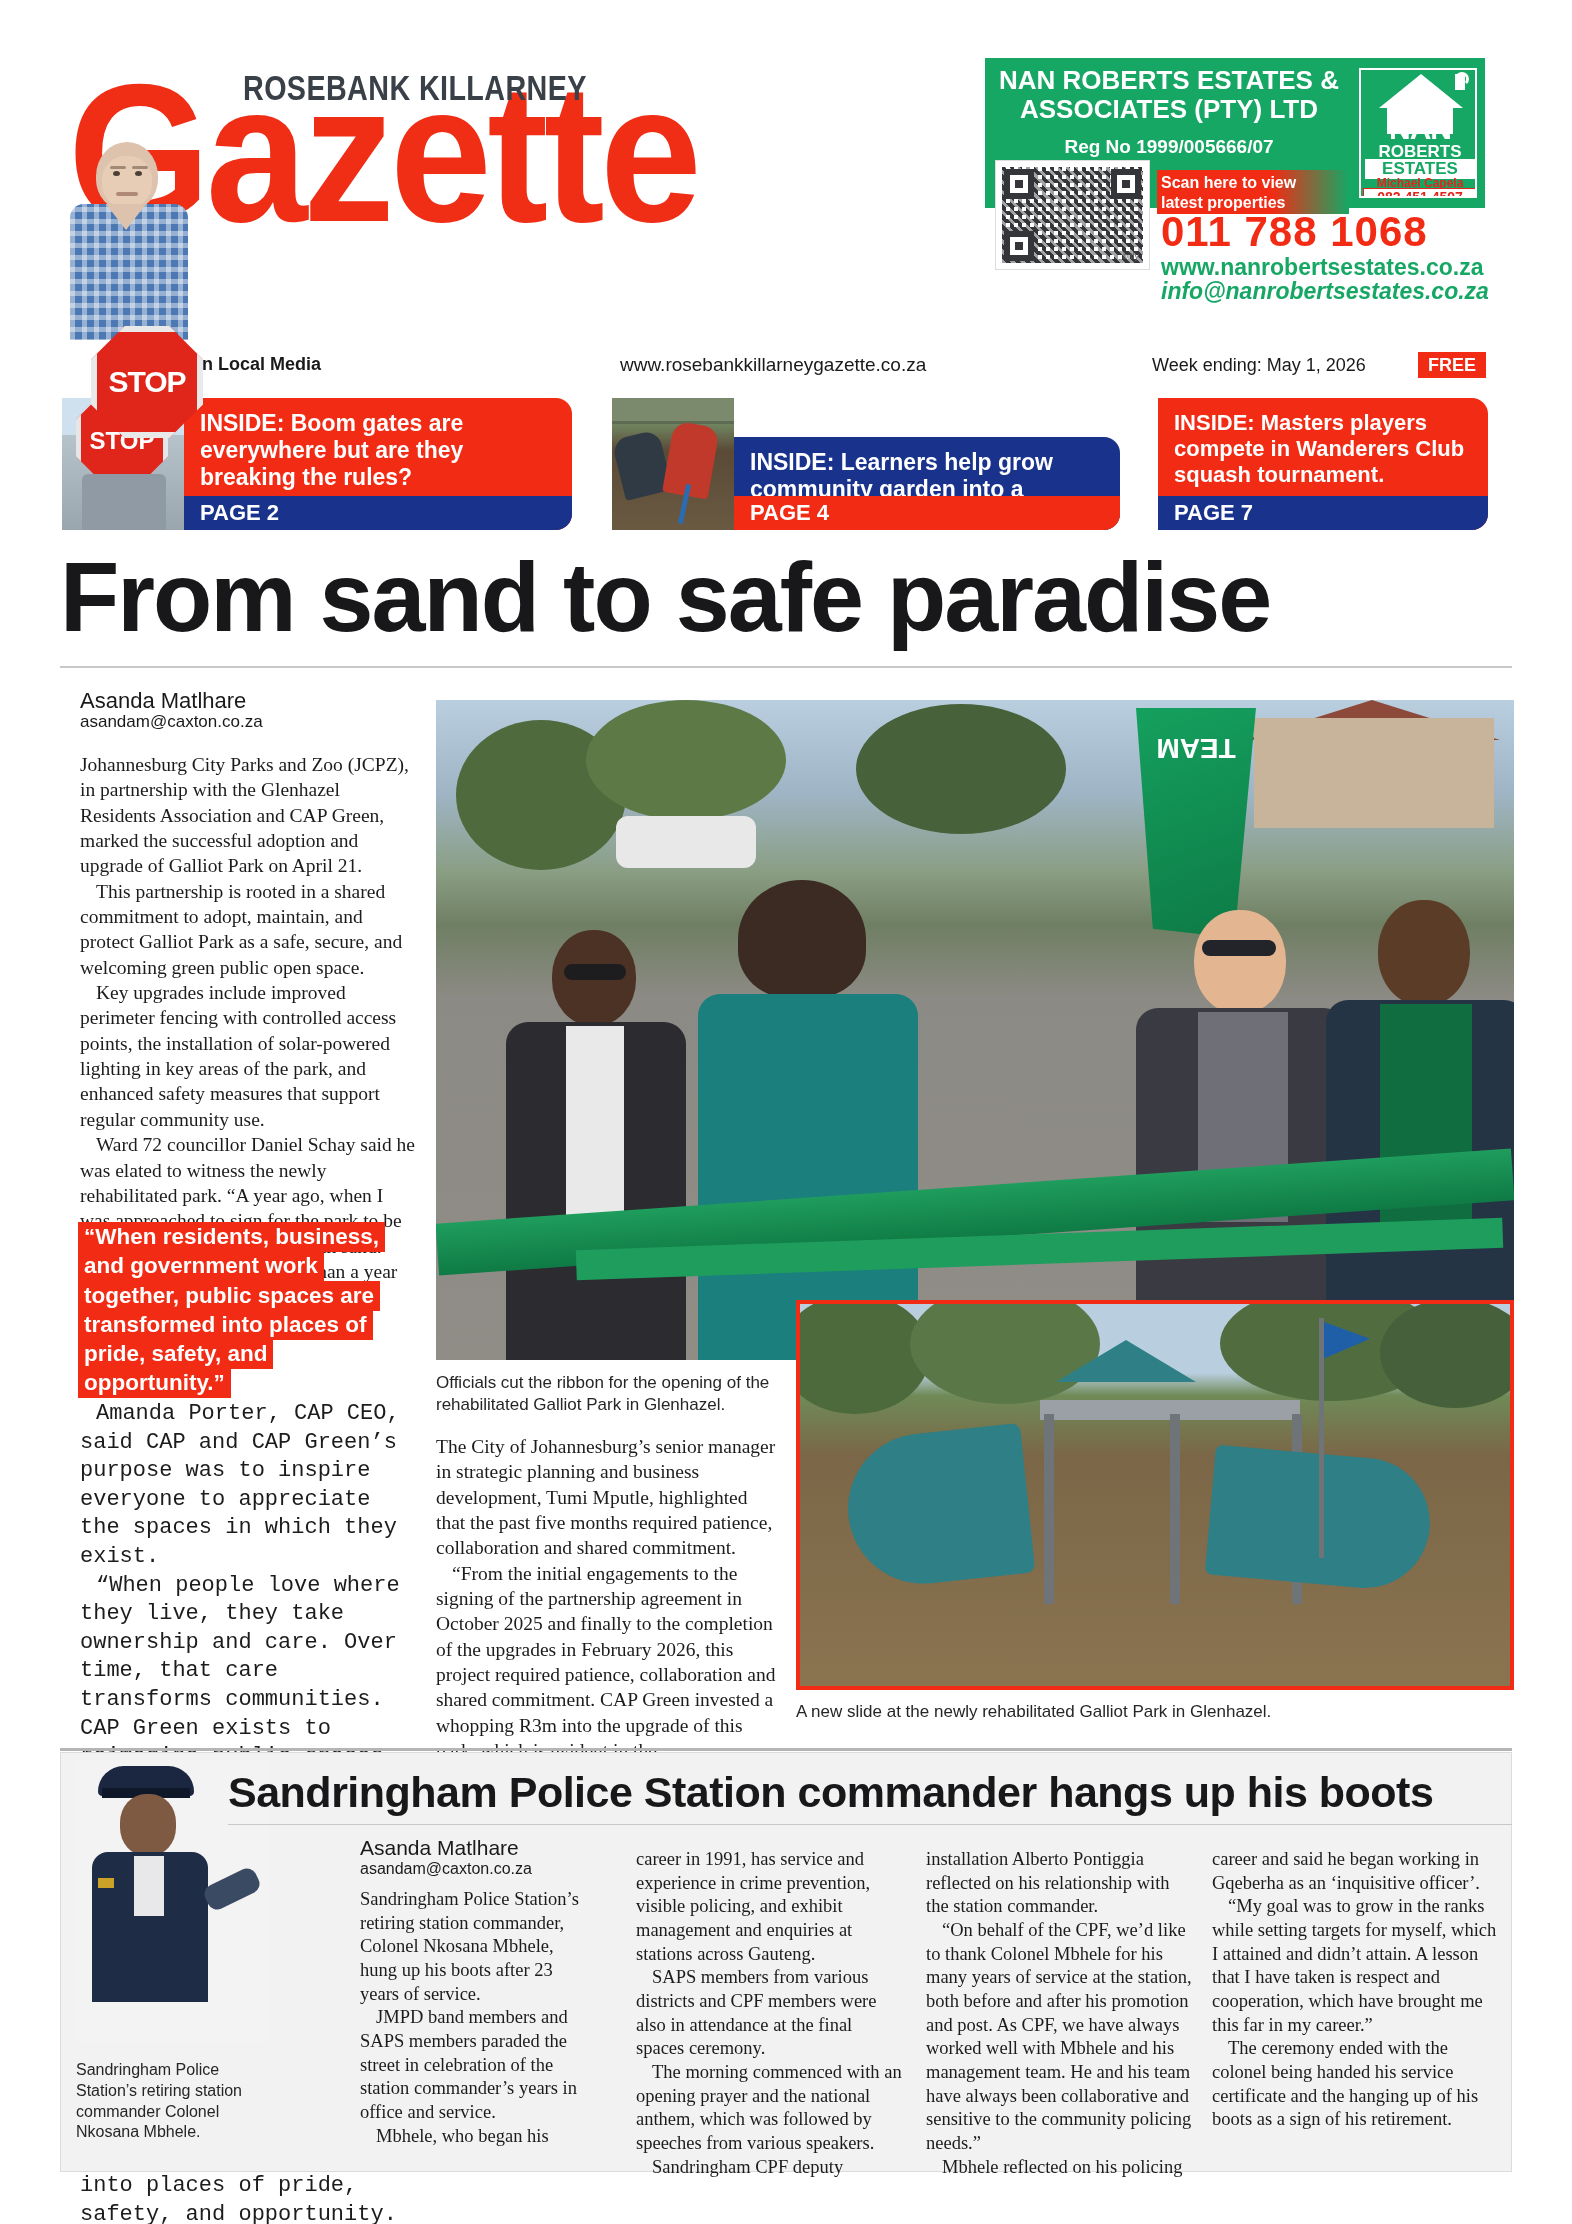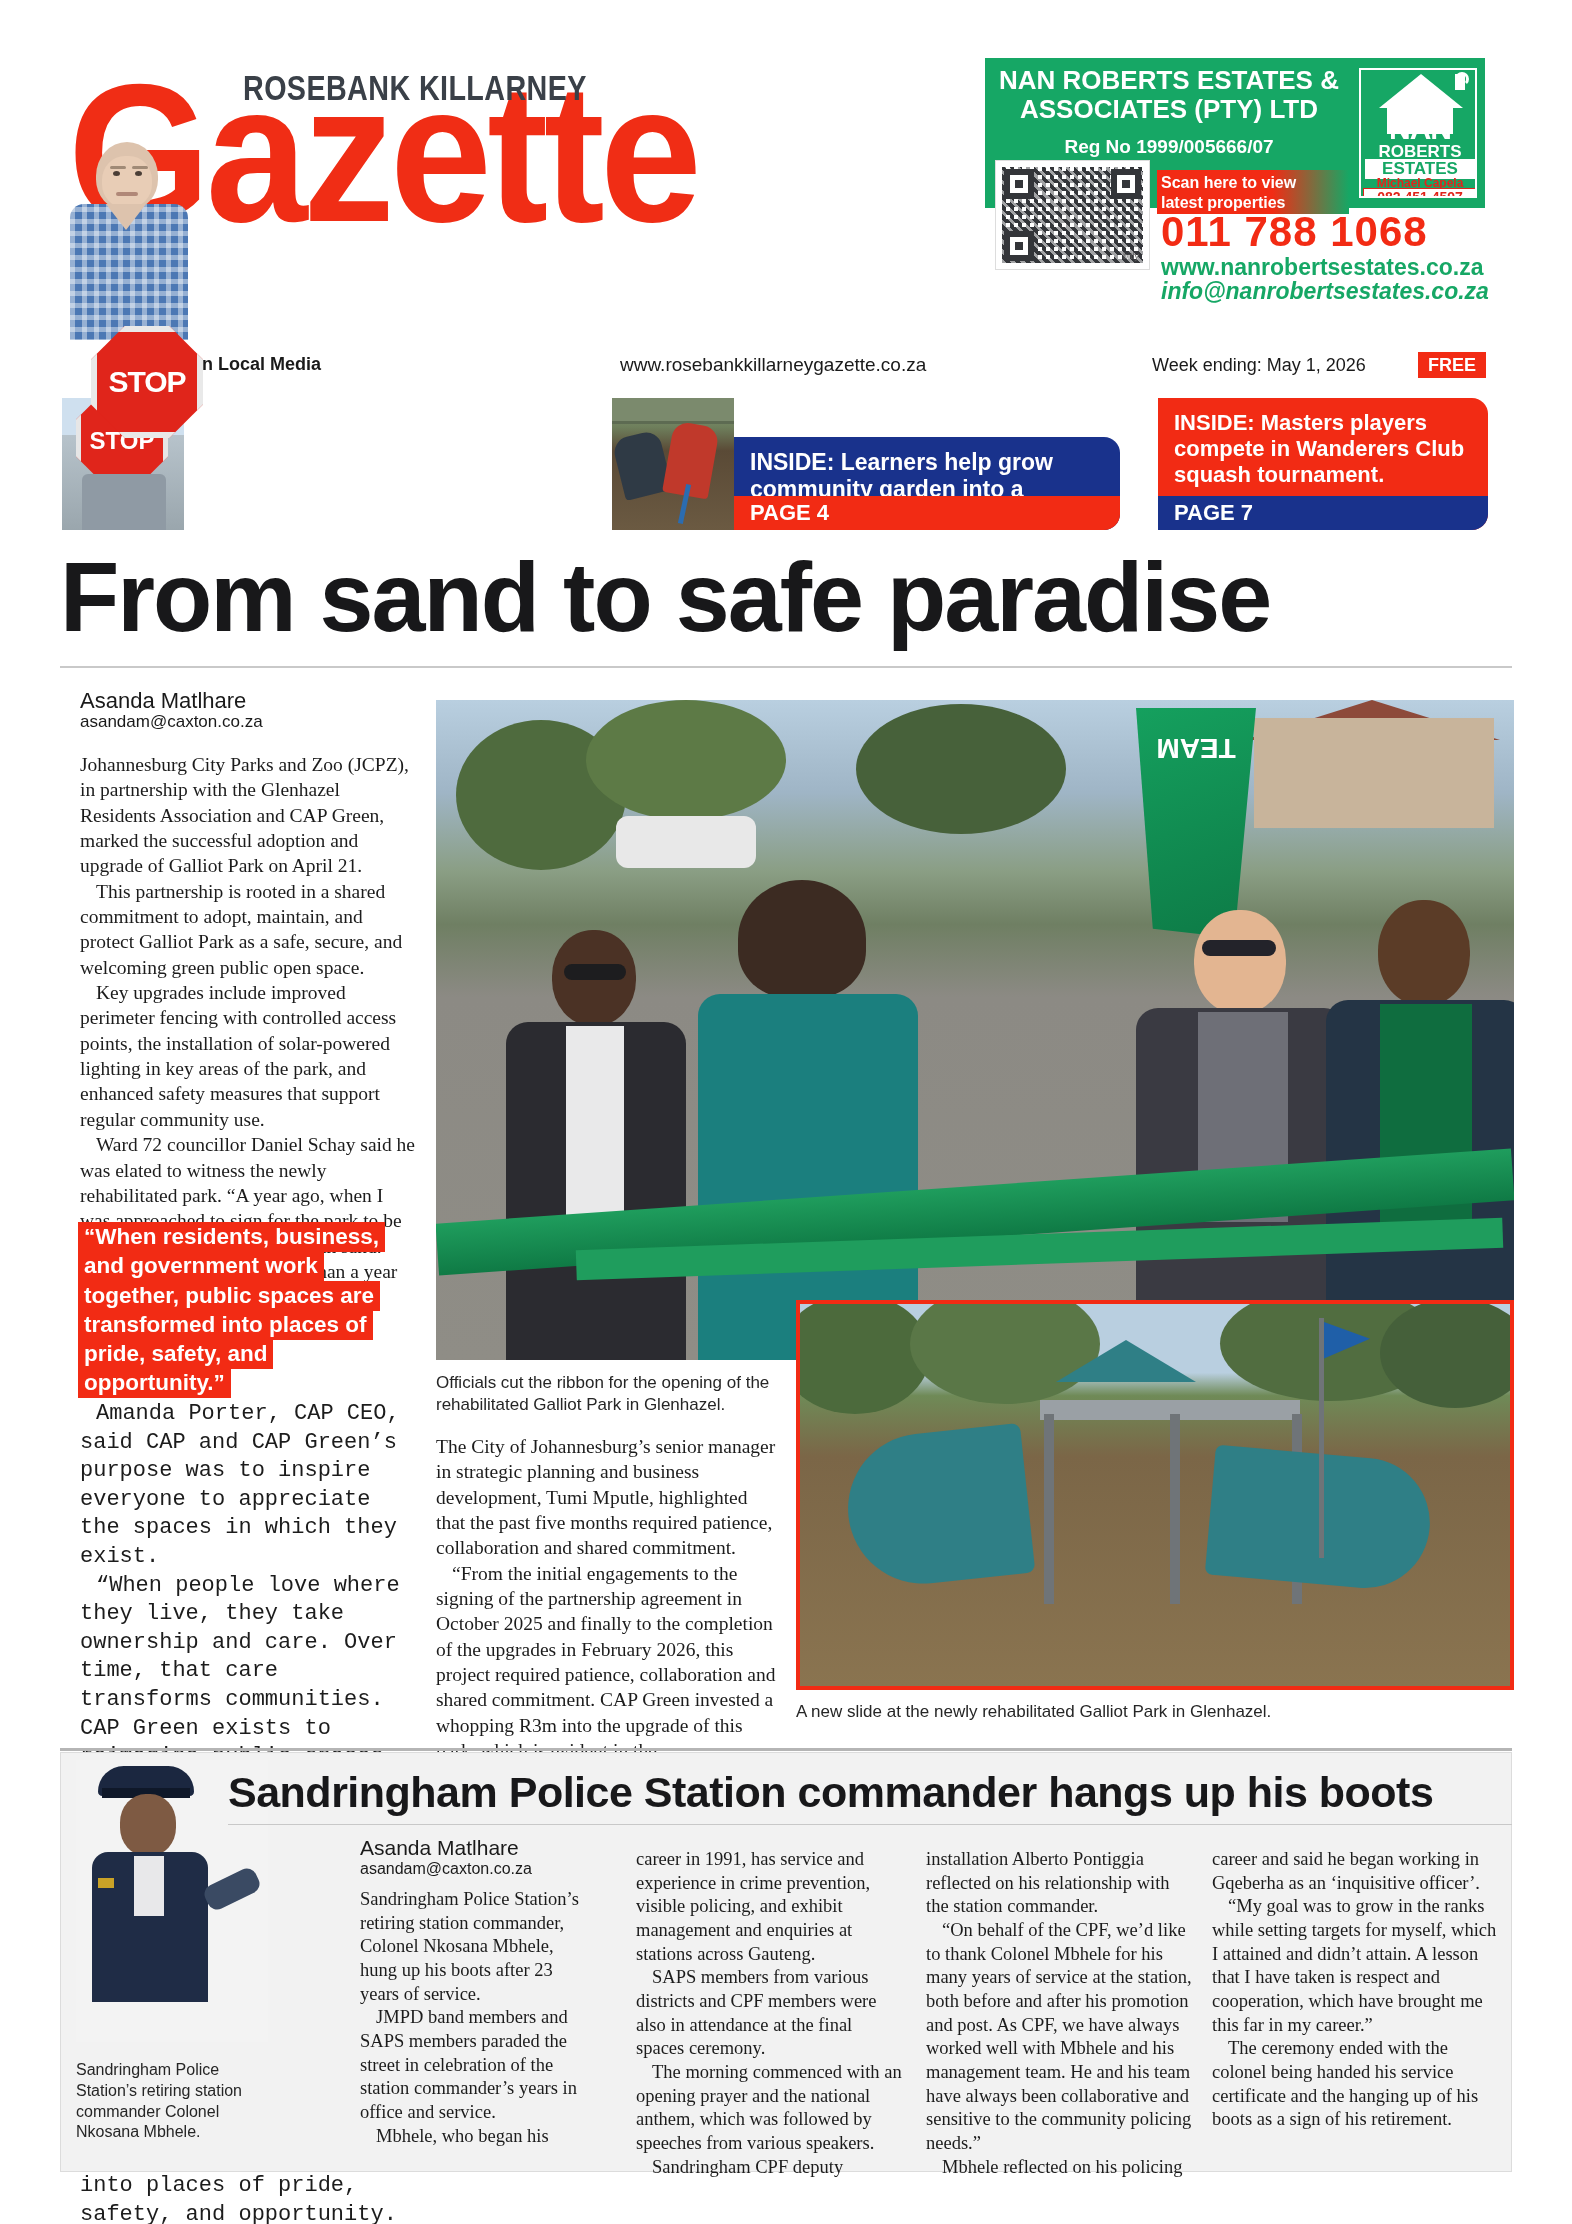--- a/index.html
+++ b/index.html
@@ -438,20 +438,24 @@
 
     <div class="teaser" id="teaser-1">
       <div class="tphoto">
         <div class="ph-stop">
           <div class="sign">
               <b>STOP</b>
             </div>
           <div class="jeans"></div>
         </div>
       </div>
+      <div class="tbody">
+        <div class="t-text">INSIDE: Boom gates are everywhere but are they breaking the rules?</div>
+        <div class="t-page">PAGE 2</div>
+      </div>
     </div>
 
     <div class="teaser" id="teaser-2">
       <div class="tphoto">
         <div class="ph-garden">
           <div class="wall"></div>
           <div class="p1"></div>
           <div class="p2"></div>
           <div class="tool"></div>
         </div>

